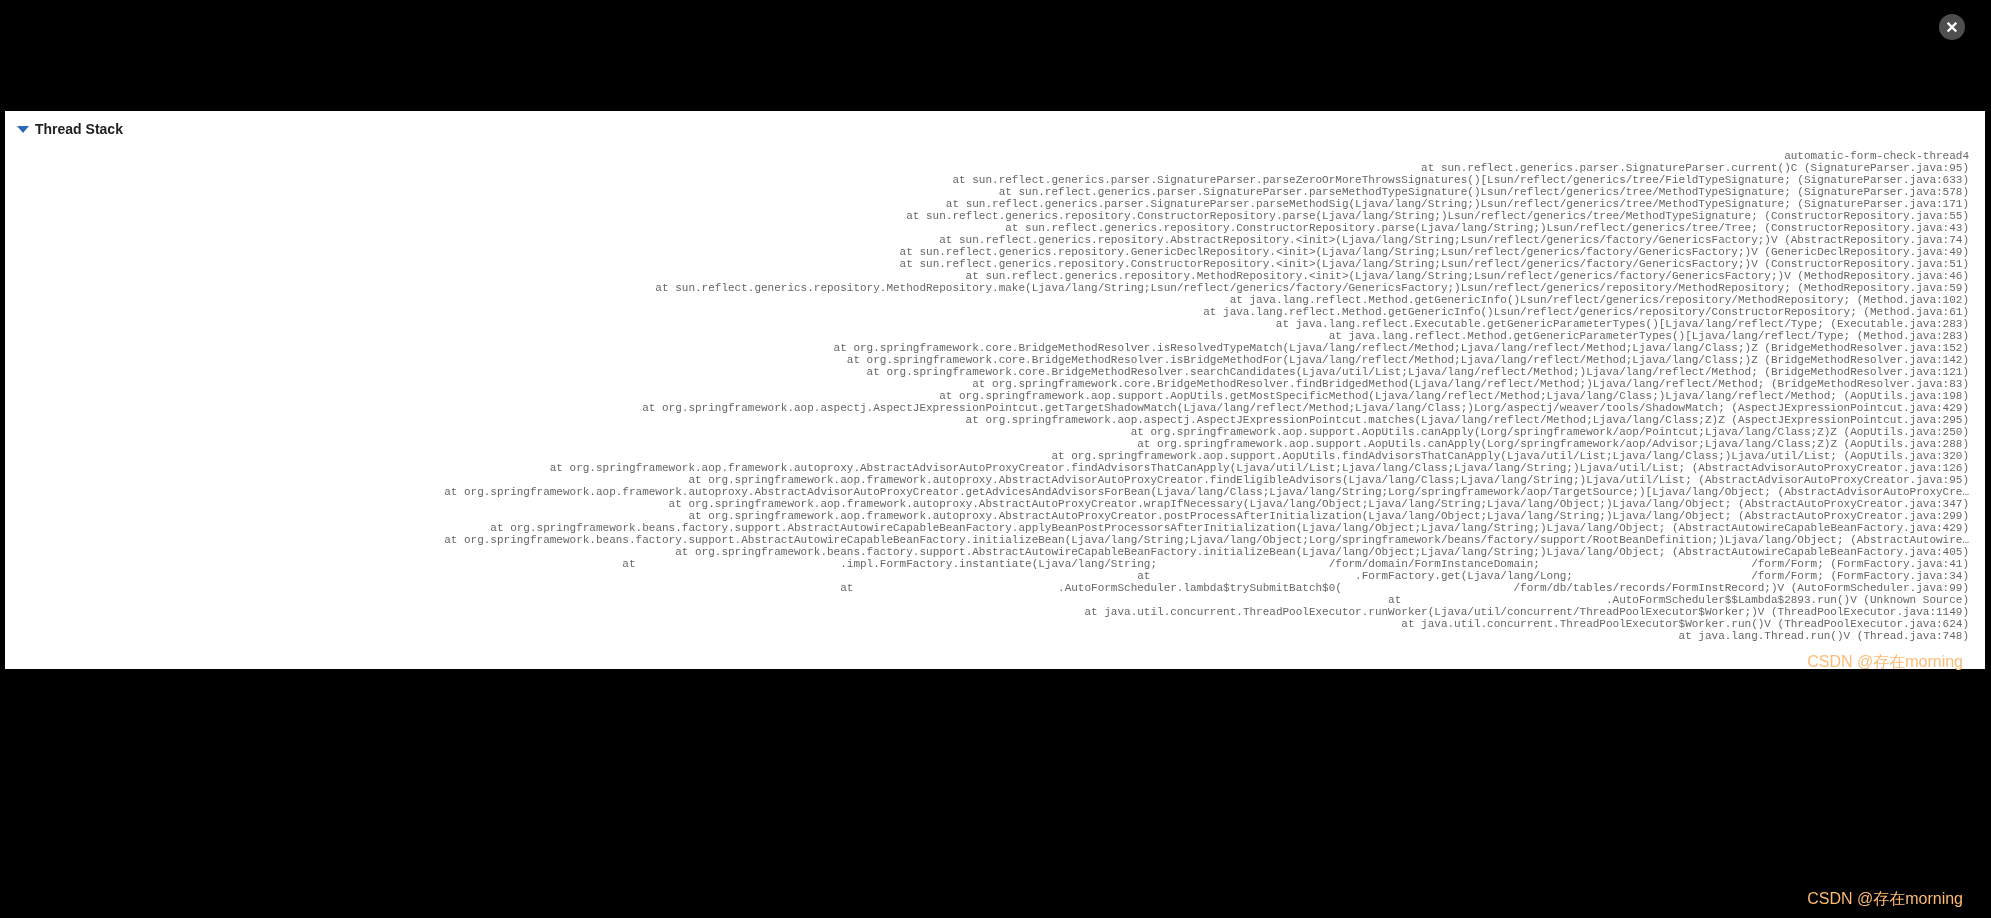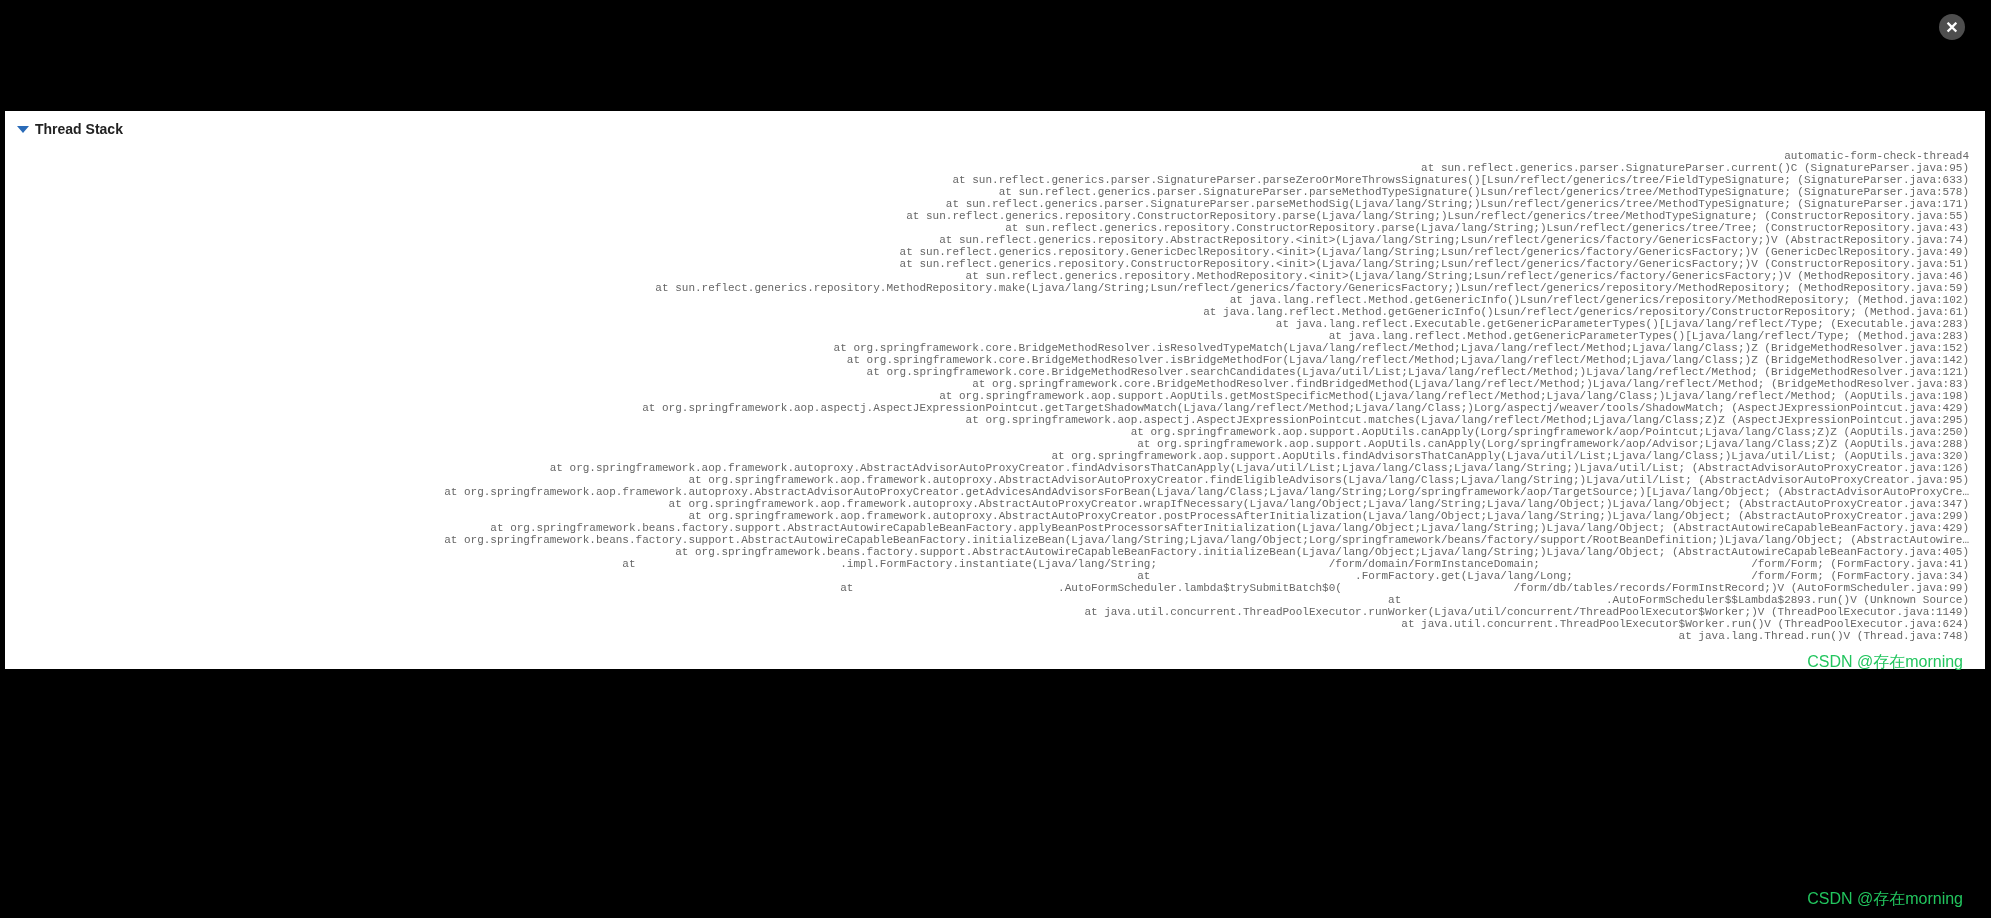--- a/index.html
+++ b/index.html
@@ -45,21 +45,21 @@
     font-family:"Courier New",monospace;
     font-size:11px;
     line-height:12px;
     color:#666;
     white-space:pre;
     padding:5px 16px 6px 10px;
     position:relative;
     text-align:right;
   }
   .watermark {
-    position:absolute; right:28px; color:#22c55e;
+    position:absolute; right:28px; color:#fdba74;
     font-size:16px; font-family:Arial,sans-serif;
     pointer-events:none;
   }
 </style>
 </head>
 <body>
 
 <div class="top-bar">
   <div class="close-btn">
     <span>✕</span>

